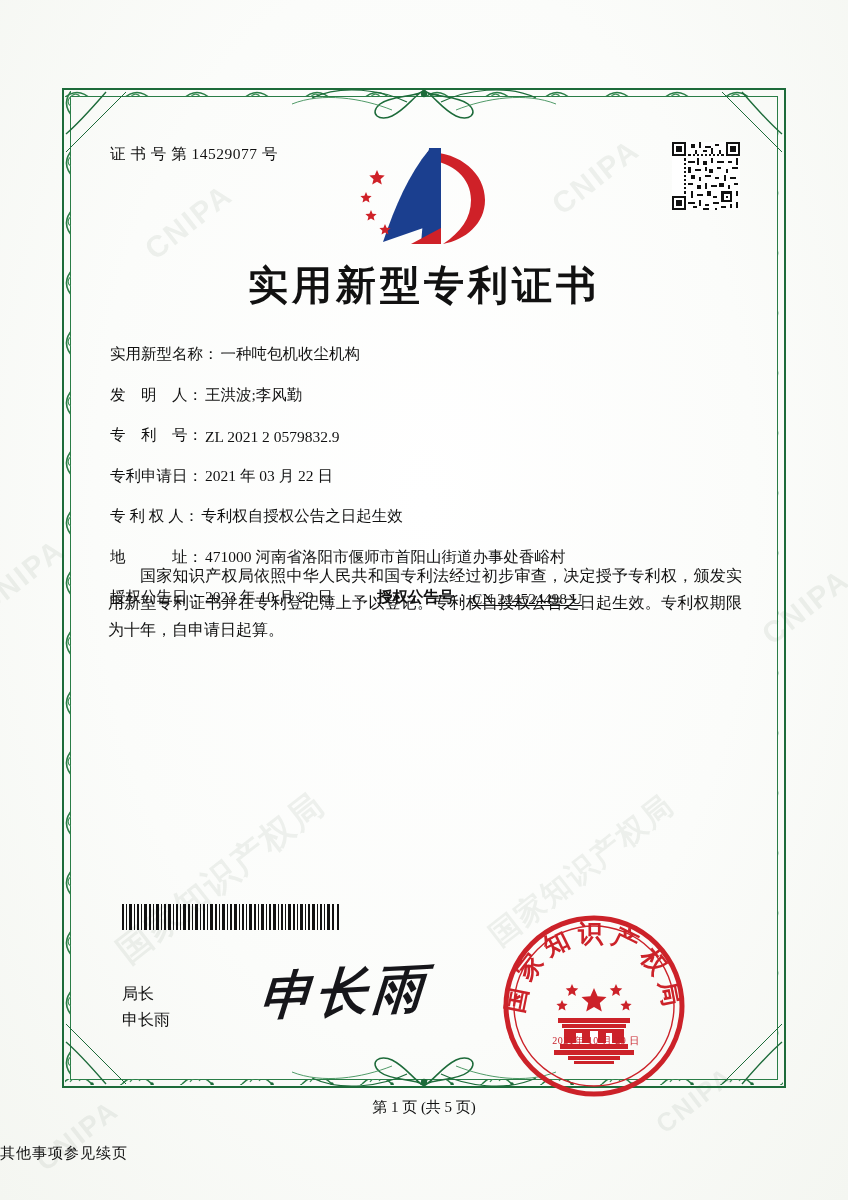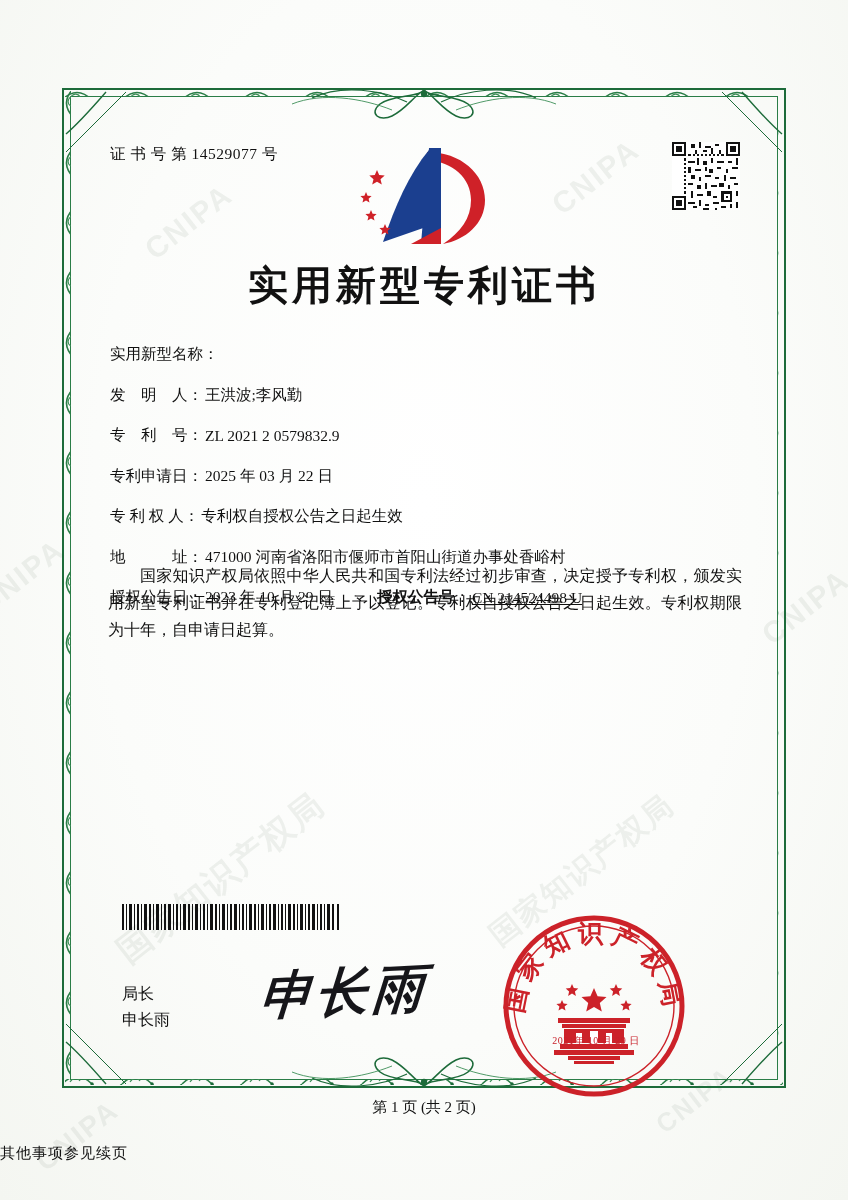--- a/index.html
+++ b/index.html
@@ -128,21 +128,21 @@
   }
 
   .fields {
     position: absolute;
     left: 40px;
     top: 248px;
     width: 630px;
   }
   .field-row {
     display: flex;
-    align-items: center;
+    align-items: flex-end;
     margin-bottom: 19.5px;
     font-size: 15.5px;
     color: #111;
   }
   .field-label {
     flex: 0 0 auto;
     white-space: pre;
   }
   .field-colon {
     flex: 0 0 auto;
@@ -453,35 +453,36 @@
         <path d="M36 80 l1.6 3.7 4 .4 -3 2.6 .9 3.9 -3.5-2.1 -3.5 2.1 .9-3.9 -3-2.6 4-.4 z"></path>
       </g>
     </svg>
 
     <div class="main-title">实用新型专利证书</div>
 
     <div class="fields">
       <div class="field-row">
         <span class="field-label">实用新型名称</span>
         <span class="field-colon">：</span>
+        <span class="field-value">一种吨包机收尘机构</span>
       </div>
       <div class="field-row">
         <span class="field-label">发　明　人</span>
         <span class="field-colon">：</span>
         <span class="field-value">王洪波;李风勤</span>
       </div>
       <div class="field-row">
         <span class="field-label">专　利　号</span>
         <span class="field-colon">：</span>
         <span class="field-value">ZL 2021 2 0579832.9</span>
       </div>
       <div class="field-row">
         <span class="field-label">专利申请日</span>
         <span class="field-colon">：</span>
-        <span class="field-value">2025 年 03 月 22 日</span>
+        <span class="field-value">2021 年 03 月 22 日</span>
       </div>
       <div class="field-row">
         <span class="field-label">专 利 权 人</span>
         <span class="field-colon">：</span>
         <span class="field-value">专利权自授权公告之日起生效</span>
       </div>
       <div class="field-row">
         <span class="field-label">地　　　址</span>
         <span class="field-colon">：</span>
         <span class="field-value">471000 河南省洛阳市偃师市首阳山街道办事处香峪村</span>
@@ -603,16 +604,16 @@
       </g>
       <g fill="#cc2229">
         <rect x="66" y="142" width="52" height="4"></rect>
         <rect x="72" y="147" width="40" height="3"></rect>
       </g>
     </svg>
     <div class="seal-date">2021年 10 月 29 日</div>
 
   </div>
 
-  <div class="page-footer">第 1 页 (共 2 页)</div>
+  <div class="page-footer">第 1 页 (共 5 页)</div>
   <div class="bottom-note">其他事项参见续页</div>
 
 </div>
 
 </body></html>

